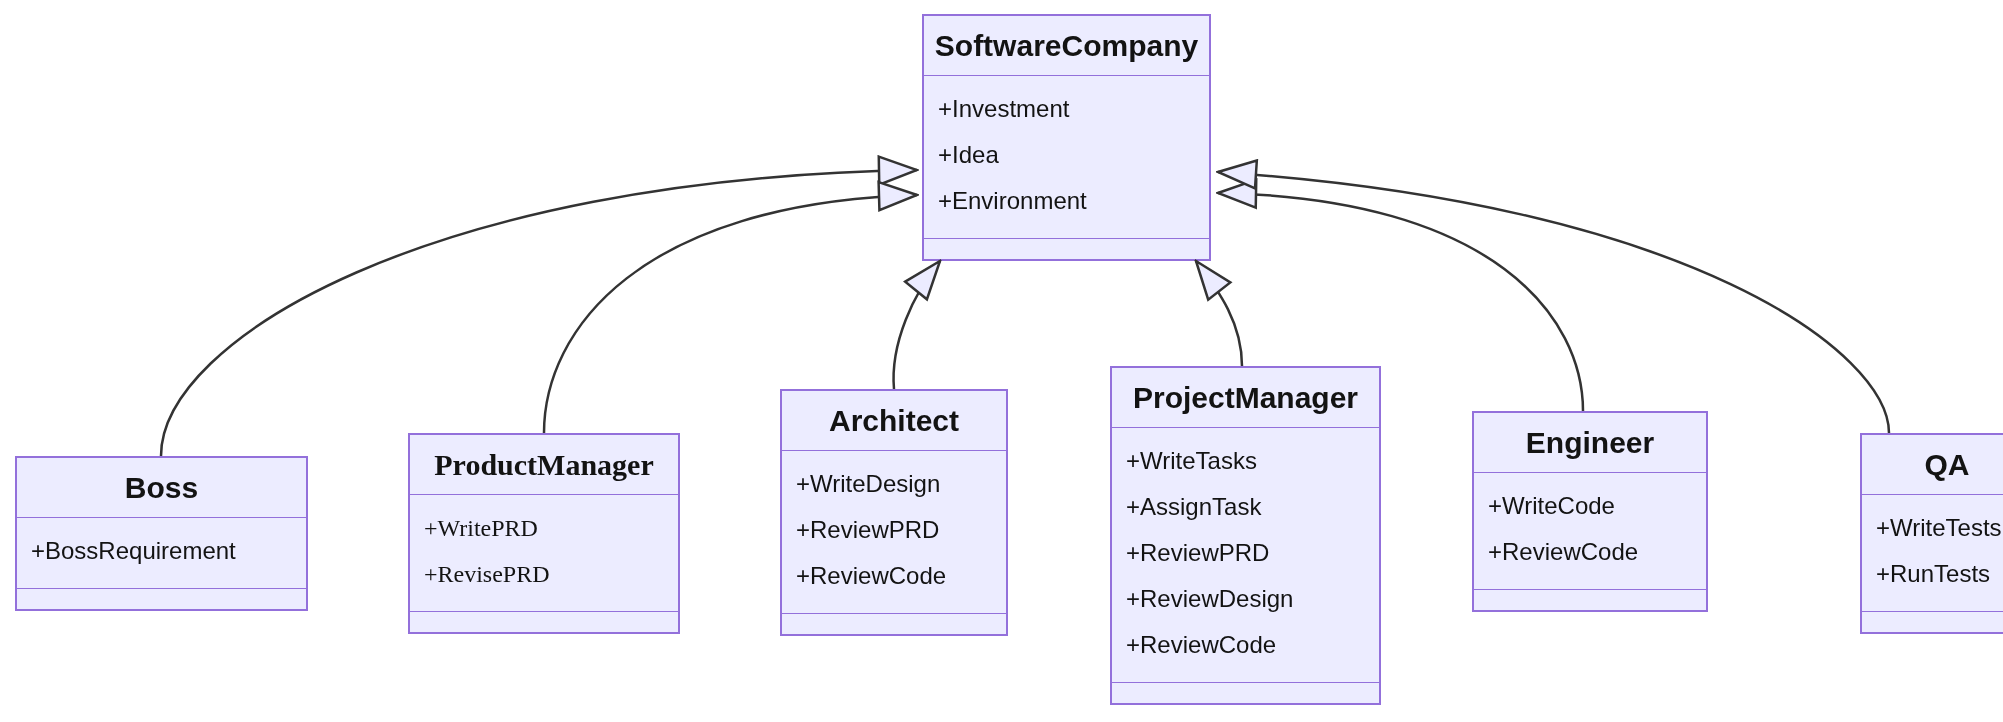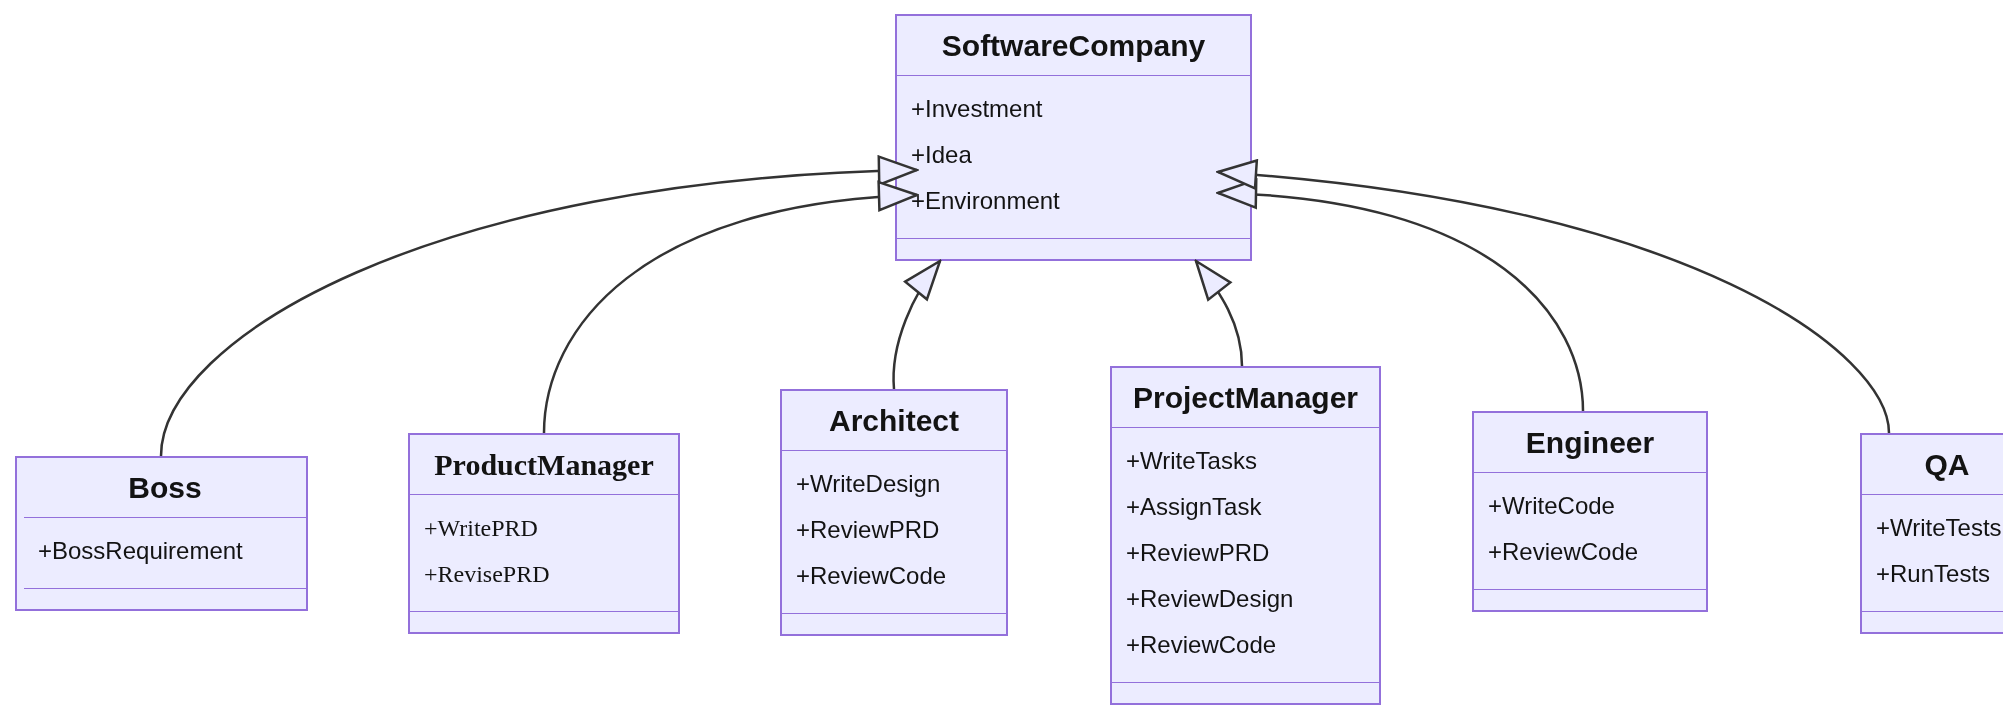--- a/index.html
+++ b/index.html
@@ -75,31 +75,31 @@
       </marker>
     </defs>
     <path class="rel" d="M 161 456 C 161 340, 430 178, 917 170" marker-end="url(#arrow-hollow)"></path>
     <path class="rel" d="M 544 433 C 544 330, 640 203, 917 195" marker-end="url(#arrow-hollow)"></path>
     <path class="rel" d="M 894 389 C 890 343, 914 293, 940 261" marker-end="url(#arrow-hollow)"></path>
     <path class="rel" d="M 1242 366 C 1242 324, 1220 292, 1196 261" marker-end="url(#arrow-hollow)"></path>
     <path class="rel" d="M 1583 411 C 1583 318, 1495 198, 1218 193" marker-end="url(#arrow-hollow)"></path>
     <path class="rel" d="M 1889 433 C 1889 353, 1690 203, 1218 172" marker-end="url(#arrow-hollow)"></path>
   </svg>
 
-  <div class="class-box" style="left:895px; top:14px; width:357px;">
+  <div class="class-box" style="left:922px; top:14px; width:289px;">
     <div class="class-title">SoftwareCompany</div>
     <div class="class-attrs">
       <div class="attr-row">+Investment</div>
       <div class="attr-row">+Idea</div>
       <div class="attr-row">+Environment</div>
     </div>
     <div class="class-methods"></div>
   </div>
 
-  <div class="class-box" style="left:15px; top:456px; width:293px;padding-left:7px;">
+  <div class="class-box" style="left:15px; top:456px; width:293px;">
     <div class="class-title">Boss</div>
     <div class="class-attrs">
       <div class="attr-row">+BossRequirement</div>
     </div>
     <div class="class-methods"></div>
   </div>
 
   <div class="class-box" style="left:408px; top:433px; width:272px;font-family:Liberation Serif, serif;">
     <div class="class-title">ProductManager</div>
     <div class="class-attrs">

